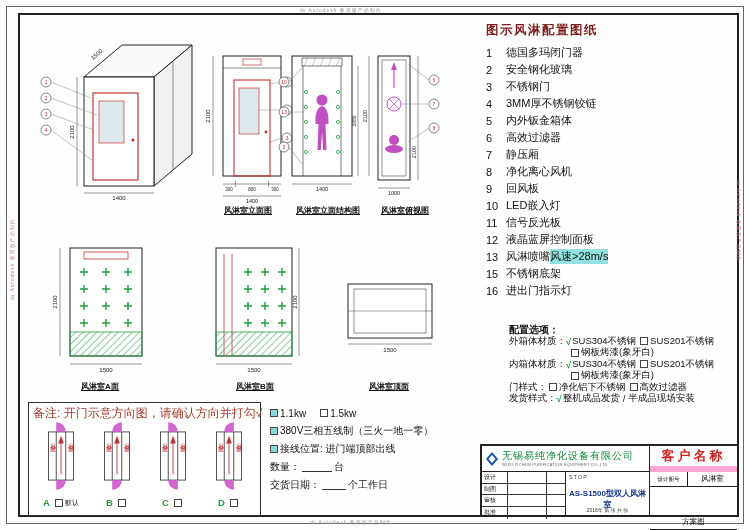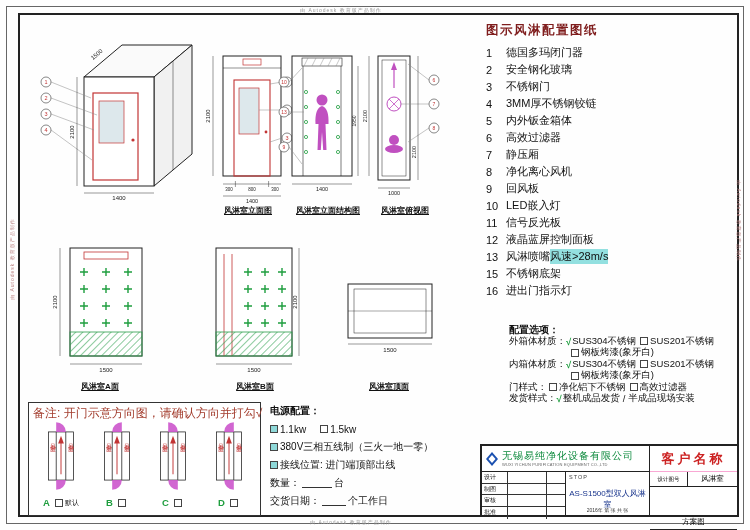--- a/index.html
+++ b/index.html
@@ -36,30 +36,30 @@
 
   .power { position:absolute; left:270px; top:404px; width:206px; color:#111; }
   .p-title { font-size:10px; font-weight:bold; height:16px; }
   .p-row { display:flex; align-items:center; font-size:10px; height:18px; white-space:nowrap; }
   .blank { display:inline-block; width:30px; border-bottom:1px solid #333; height:10px; margin:0 2px; }
 
   .tb { position:absolute; left:480px; top:444px; width:259px; height:73px; border:2px solid #222; background:#fff; }
   .tb-company { position:absolute; left:0; top:0; width:168px; height:26px; border-right:1px solid #222; border-bottom:1px solid #222; display:flex; align-items:center; padding-left:3px; }
   .tb-cn { font-size:10px; font-weight:normal; color:#0d8a3d; letter-spacing:1px; line-height:1.15; }
   .tb-en { font-size:4px; color:#666; display:block; letter-spacing:0.2px; }
-  .tb-customer { position:absolute; left:168px; top:0; right:0; height:26px; border-bottom:1px solid #f9a8d4; display:flex; align-items:center; justify-content:center; font-size:13px; font-weight:bold; color:#cc2222; letter-spacing:3px; }
+  .tb-customer { position:absolute; left:168px; top:0; right:0; height:26px; border-bottom:6px solid #f9a8d4; display:flex; align-items:center; justify-content:center; font-size:13px; font-weight:bold; color:#cc2222; letter-spacing:3px; }
   .tb-left { position:absolute; left:0; top:26px; width:84px; bottom:0; border-right:1px solid #222; }
   .tb-lrow { display:flex; height:11.7px; border-bottom:1px solid #333; font-size:6px; color:#222; }
   .tb-lrow:last-child { border-bottom:none; }
   .tb-lrow .l { width:26px; border-right:1px solid #333; display:flex; align-items:center; padding-left:2px; }
   .tb-lrow .v { flex:1; border-right:1px solid #333; }
   .tb-lrow .v2 { width:18px; }
   .tb-mid { position:absolute; left:84px; top:26px; width:84px; bottom:0; border-right:1px solid #222; }
   .tb-stop { position:absolute; left:3px; top:2px; font-size:5.5px; color:#444; letter-spacing:1px; }
-  .tb-model { position:absolute; left:0; right:0; top:16px; text-align:center; font-size:8px; font-weight:normal; color:#18348c; }
+  .tb-model { position:absolute; left:0; right:0; top:16px; text-align:center; font-size:8px; font-weight:bold; color:#18348c; }
   .tb-date { position:absolute; left:0; right:0; bottom:2px; text-align:center; font-size:5px; color:#333; }
   .tb-right { position:absolute; left:168px; top:26px; right:0; bottom:0; }
   .tb-rrow1 { height:15px; border-bottom:1px solid #222; display:flex; }
   .tb-rrow1 .a { width:38px; border-right:1px solid #222; font-size:5.5px; display:flex; align-items:center; justify-content:center; }
   .tb-rrow1 .b { flex:1; font-size:7.5px; display:flex; align-items:center; justify-content:center; }
   .tb-rrow2 { height:15px; border-bottom:1px solid #222; display:flex; align-items:center; justify-content:center; font-size:7.5px;margin-top:28px; }
   .tb-rrow3 { height:16px; display:flex; }
   .tb-rrow3 .a { width:38px; border-right:1px solid #222; font-size:5.5px; display:flex; align-items:center; justify-content:center; }
   .tb-rrow3 .b { flex:1; font-size:7px; display:flex; align-items:center; justify-content:center; }
 </style>
@@ -493,21 +493,20 @@
       <span></span>
     </div>
     <div class="nopt" style="left:174px;">
       <span class="nletter">D</span>
       <span class="cb"></span>
       <span></span>
     </div>
   </div>
 
   <div class="power">
-    <div class="p-title">电源配置：</div>
     <div class="p-row">
       <span class="cb cyan" style="margin-left:0"></span>
       <span>1.1kw</span>
       <span class="cb" style="margin-left:14px"></span>
       <span>1.5kw</span>
     </div>
     <div class="p-row">
       <span class="cb cyan" style="margin-left:0"></span>
       <span>380V三相五线制（三火一地一零）</span>
     </div>

